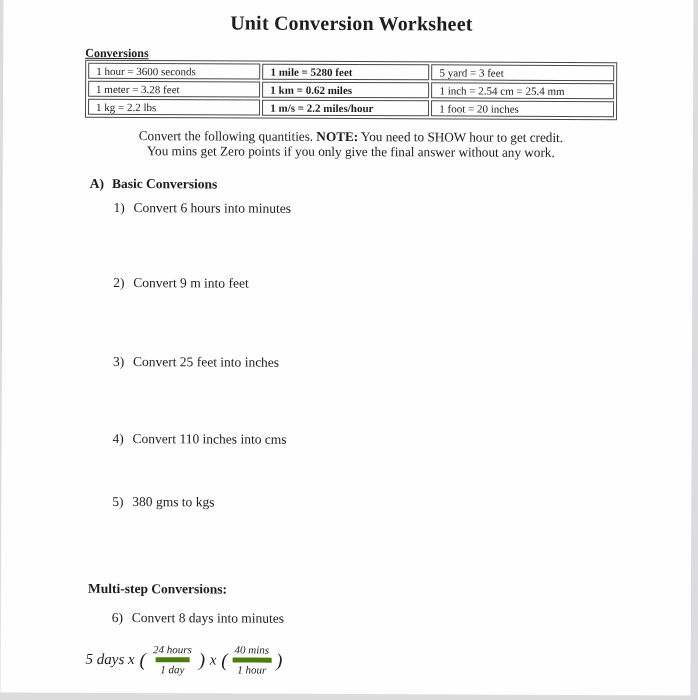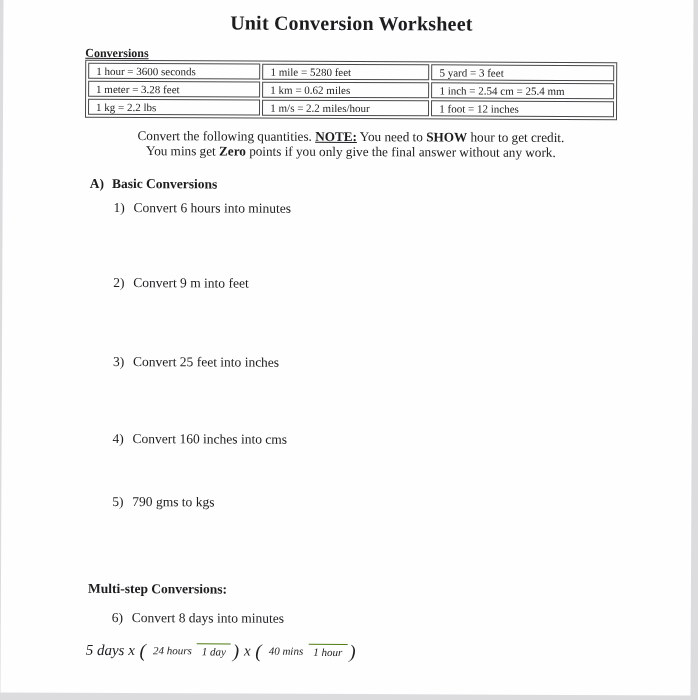--- a/index.html
+++ b/index.html
@@ -47,30 +47,30 @@
     margin-top: 0px;
   }
   table.conv-table td {
     border: 1px solid #4a4a4c;
     font-size: 11px;
     line-height: 12px;
     padding: 1px 7px;
     white-space: nowrap;
   }
   td.col1 { width: 33%; }
-  td.col2 { width: 32%; }
+  td.col2 { width: 32%; font-weight: bold; }
   td.col3 { width: 35%; }
   .instructions {
     margin-top: 11px;
     text-align: center;
     font-size: 13.2px;
     line-height: 14.5px;
   }
-  .bold { font-weight: 700; }
-  .bold-underline { font-weight: 700; text-decoration: underline; }
+  .bold { font-weight: 400; }
+  .bold-underline { font-weight: 700; }
   .section-heading {
     margin-top: 18px;
     margin-left: 5px;
     font-size: 13.5px;
     font-weight: 700;
     line-height: 15px;
   }
   .section-heading .sec-label { margin-right: 8px; }
   .item {
     margin-left: 29px;
@@ -98,29 +98,29 @@
     line-height: 17px;
   }
   .formula .piece { white-space: pre; text-align: center; }
   .formula .paren {
     font-size: 19px;
     font-weight: 400;
     padding: 0 1px;
   }
   .frac {
     display: inline-flex;
-    flex-direction: row;
+    flex-direction: column;
     align-items: center;
     font-size: 11px;
     line-height: 13px;
     font-style: italic;
     margin: 8px 1px;
   }
   .frac .num { padding: 0 5px 1px; }
-  .frac .den { border-top: 1px solid #4d7c0f; padding: 1px 5px 0; }
+  .frac .den { border-top: 5px solid #4d7c0f; padding: 1px 5px 0; }
   .formula .result { margin-left: 4px; white-space: pre; }
 </style>
 </head>
 <body>
 
 <div class="sheet">
   <div class="content">
 
     <div class="title">Unit Conversion Worksheet</div>
 
@@ -134,21 +134,21 @@
           <td class="col3">5 yard = 3 feet</td>
         </tr>
         <tr>
           <td class="col1">1 meter = 3.28 feet</td>
           <td class="col2">1 km = 0.62 miles</td>
           <td class="col3">1 inch = 2.54 cm = 25.4 mm</td>
         </tr>
         <tr>
           <td class="col1">1 kg = 2.2 lbs</td>
           <td class="col2">1 m/s = 2.2 miles/hour</td>
-          <td class="col3">1 foot = 12 inches</td>
+          <td class="col3">1 foot = 20 inches</td>
         </tr>
       </tbody>
     </table>
 
     <div class="instructions">
       <div><span>Convert the following quantities. </span><span class="bold-underline">NOTE:</span><span> You need to </span><span class="bold">SHOW</span><span> hour to get credit.</span></div>
       <div><span>You mins get </span><span class="bold">Zero</span><span> points if you only give the final answer without any work.</span></div>
     </div>
 
     <div class="section-heading">
@@ -158,24 +158,24 @@
     <div class="item item-1">
       <span class="num">1)</span><span>Convert 6 hours into minutes</span>
     </div>
     <div class="item item-2">
       <span class="num">2)</span><span>Convert 9 m into feet</span>
     </div>
     <div class="item item-3">
       <span class="num">3)</span><span>Convert 25 feet into inches</span>
     </div>
     <div class="item item-4">
-      <span class="num">4)</span><span>Convert 160 inches into cms</span>
+      <span class="num">4)</span><span>Convert 110 inches into cms</span>
     </div>
     <div class="item item-5">
-      <span class="num">5)</span><span>790 gms to kgs</span>
+      <span class="num">5)</span><span>380 gms to kgs</span>
     </div>
 
     <div class="section-heading multistep-heading">Multi-step Conversions:</div>
 
     <div class="item item-6">
       <span class="num">6)</span><span>Convert 8 days into minutes</span>
     </div>
 
     <div class="formula">
       <span class="piece">5 days x </span>

